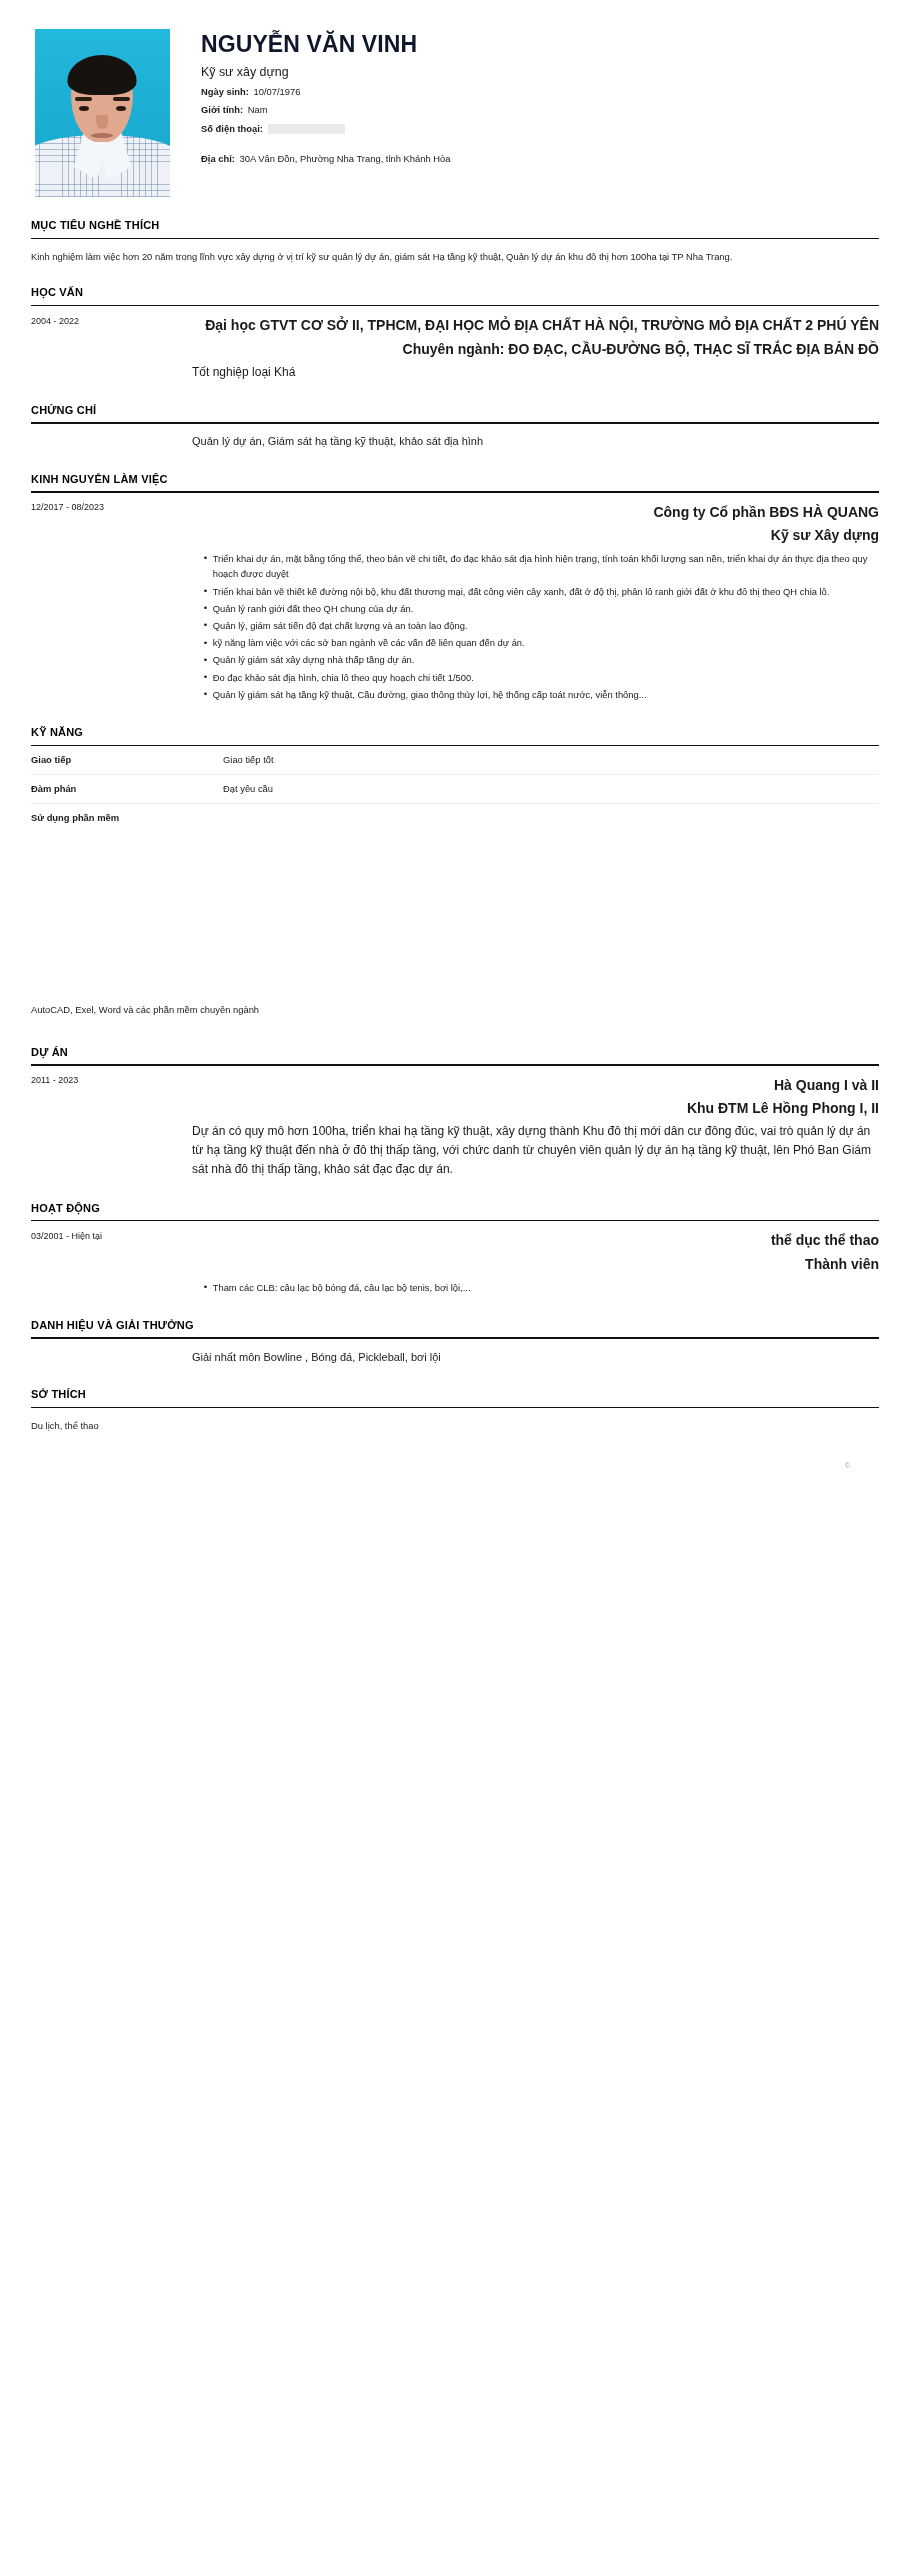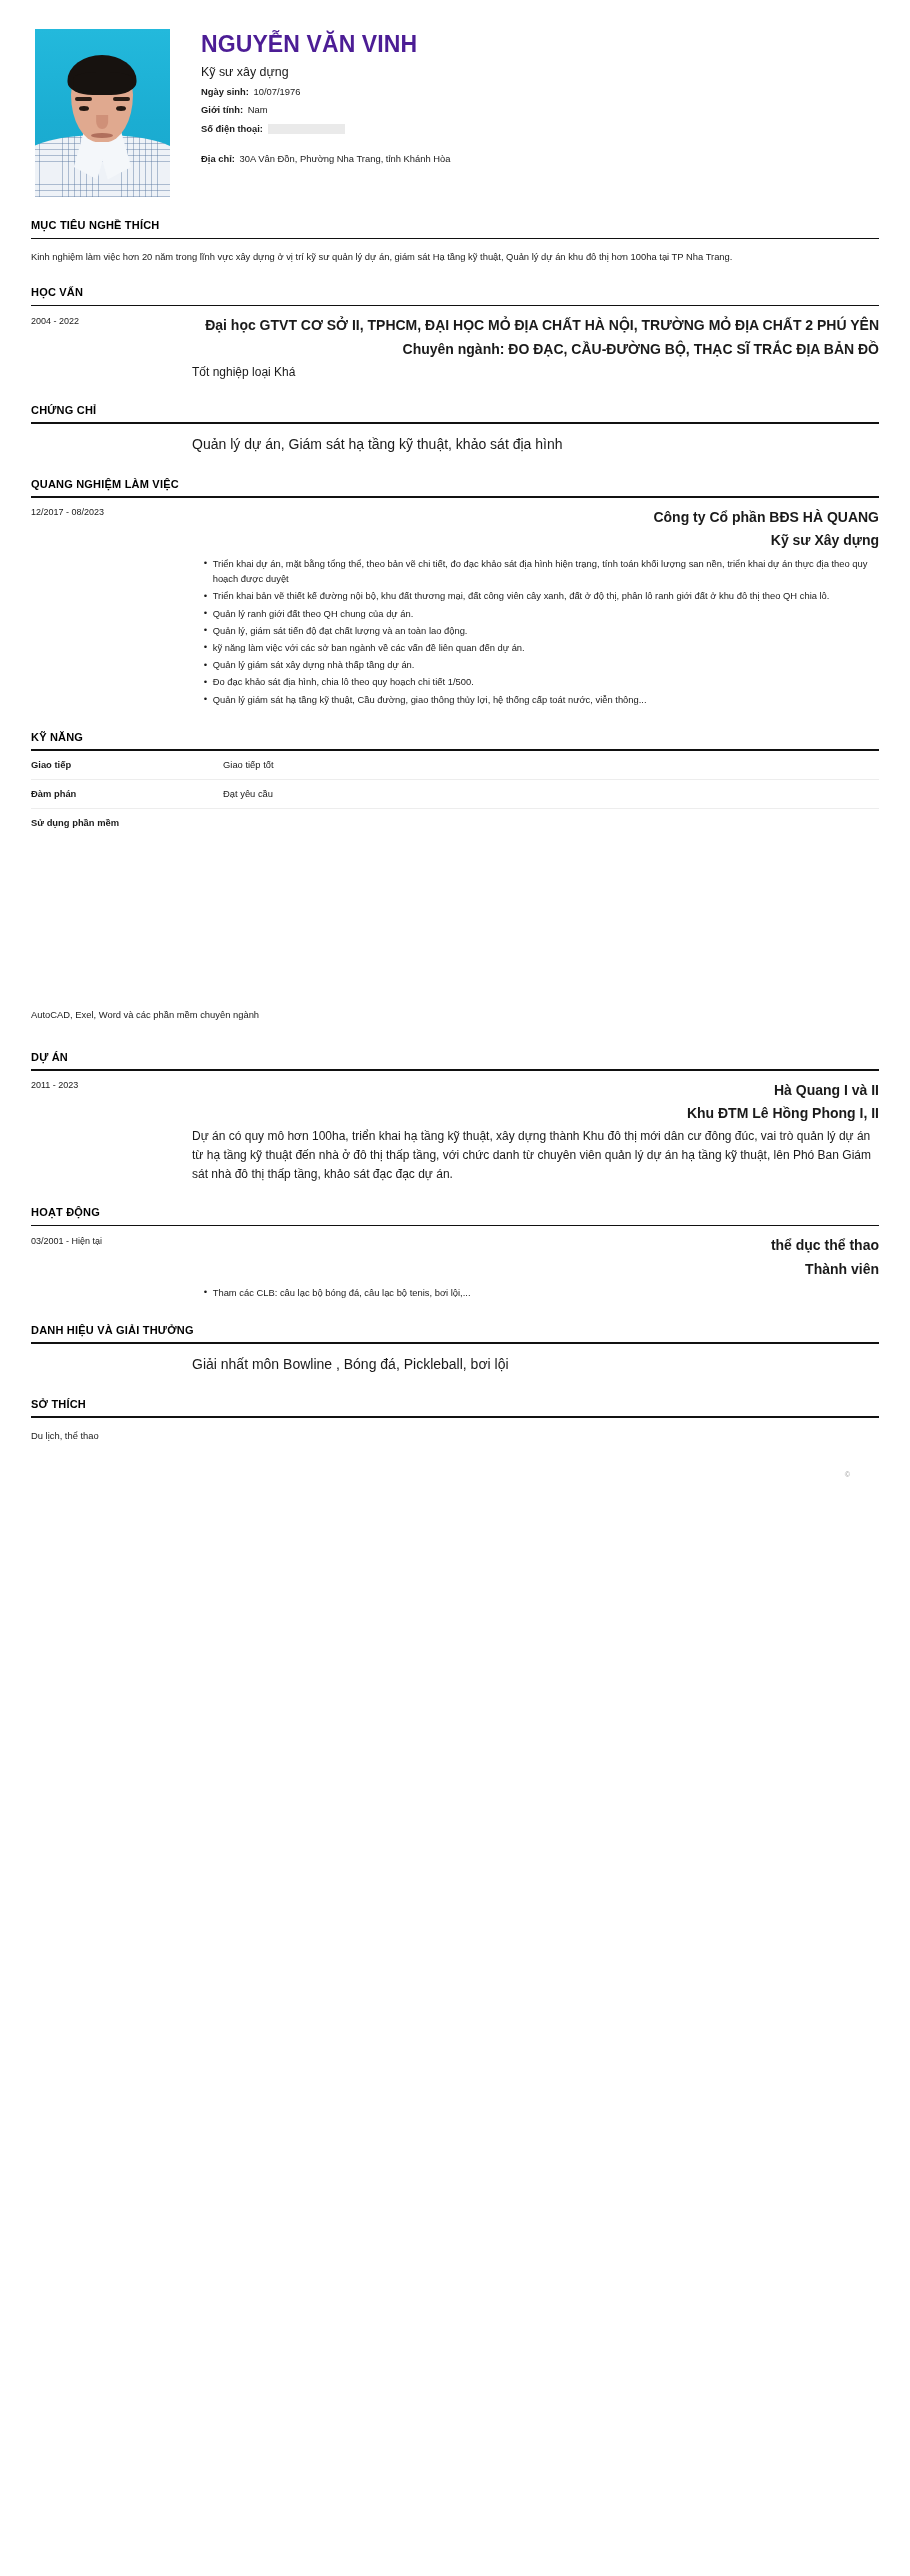--- a/index.html
+++ b/index.html
@@ -106,21 +106,21 @@
     background: #b06f5c; border-radius: 50%;
   }
 
   .ident { padding-top: 2.6px; }
   .name {
     font-size: 23px;
     font-weight: 700;
     letter-spacing: 0.1px;
     margin: 0 0 7.8px 0;
     line-height: 1.1;
-    color: #4c1d95;
+    color: #0f172a;
   }
   .job-title {
     font-size: 12.4px;
     margin: 0 0 7.2px 0;
     color: #1a1a1a;
   }
   .meta-row {
     font-size: 9.4px;
     margin-bottom: 5.9px;
     line-height: 1.35;
@@ -219,21 +219,21 @@
   .skill-row:last-child { border-bottom: none; flex-direction: column; }
   .skill-name {
     flex: 0 0 161px;
     font-weight: 700;
   }
   .skill-val { flex: 1 1 auto; }
 
   .simple-line {
     padding-left: 161px;
     padding-top: 9.8px;
-    font-size: 14px;
+    font-size: 11px;
     line-height: 1.6;
   }
 
   .footer-mark {
     text-align: right;
     padding: 27px 29px 0 0;
     font-size: 7.2px;
     color: #9a9a9a;
   }
 </style>
@@ -309,21 +309,21 @@
     </div>
   </div>
 
   <div class="section">
     <div class="sec-title">CHỨNG CHỈ</div>
     <div class="rule"></div>
     <div class="simple-line">Quản lý dự án, Giám sát hạ tầng kỹ thuật, khảo sát địa hình</div>
   </div>
 
   <div class="section">
-    <div class="sec-title">QUANG NGHIỆM LÀM VIỆC</div>
+    <div class="sec-title">KINH NGUYỄN LÀM VIỆC</div>
     <div class="rule"></div>
     <div class="entry">
       <div class="entry-date">12/2017  -  08/2023</div>
       <div class="entry-main">
         <p class="line-strong">Công ty Cổ phần BĐS HÀ QUANG</p>
         <p class="line-strong">Kỹ sư Xây dựng</p>
         <ul class="bullets">
             <li>Triển khai dự án, mặt bằng tổng thể, theo bản vẽ chi tiết, đo đạc khảo sát địa hình hiện trạng, tính toán khối lượng san nền, triển khai dự án thực địa theo quy hoạch được duyệt</li>
             <li>Triển khai bản vẽ thiết kế đường nội bộ, khu đất thương mại, đất công viên cây xanh, đất ở độ thị, phân lô ranh giới đất ở khu đô thị theo QH chia lô.</li>
             <li>Quản lý ranh giới đất theo QH chung của dự án.</li>

